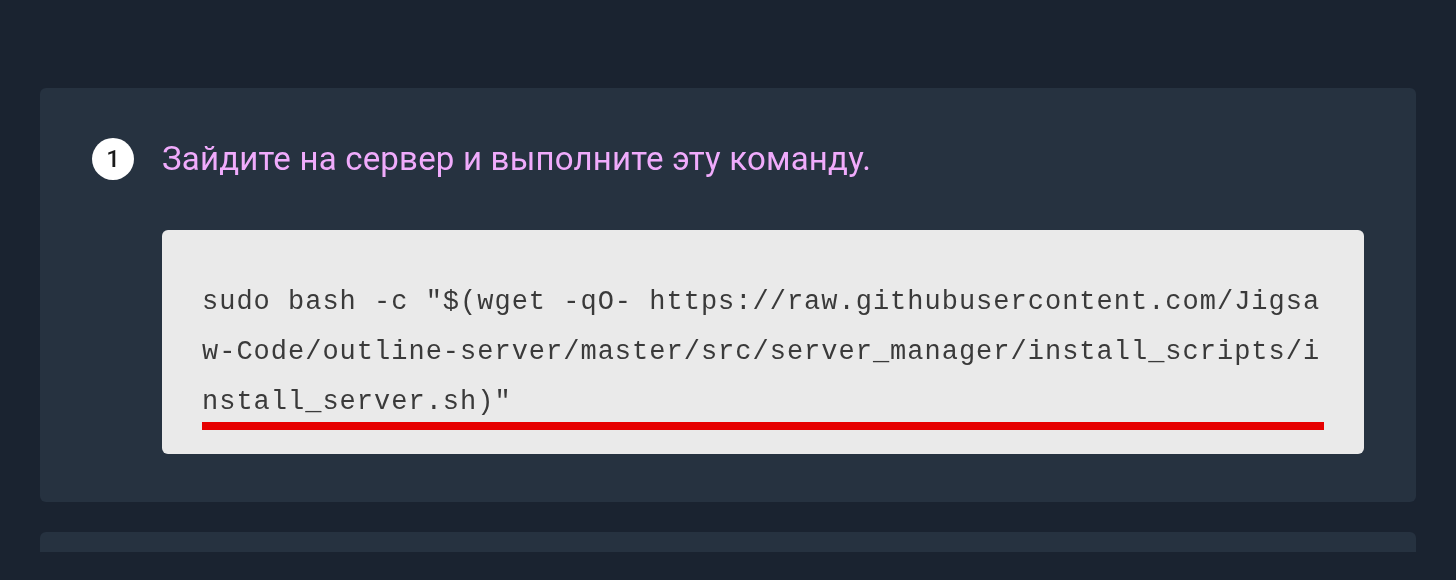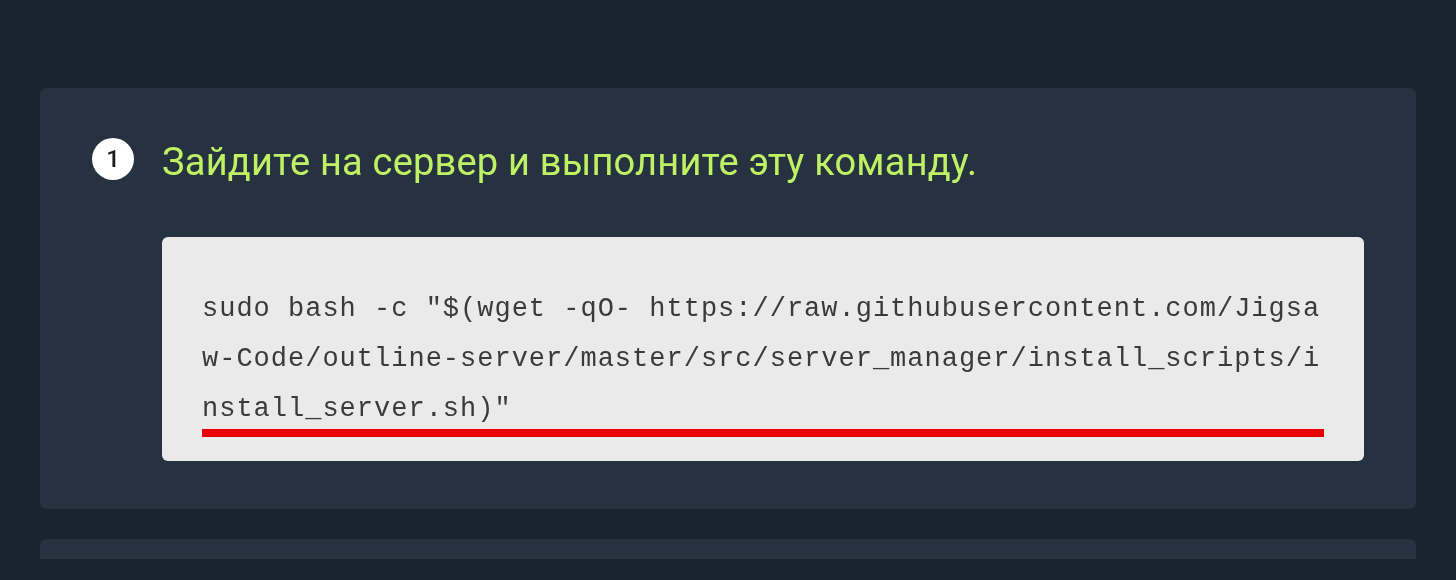--- a/index.html
+++ b/index.html
@@ -36,22 +36,22 @@
       align-items: center;
       justify-content: center;
       font-size: 24px;
       font-weight: 500;
       margin-top: 2px;
     }
     .step-content {
       flex: 1;
     }
     .step-instruction {
-      color: #bef264;
-      font-size: 38px;
+      color: #f0abfc;
+      font-size: 33px;
       font-weight: 400;
       line-height: 1.4;
       letter-spacing: 0.2px;
     }
     .code-block {
       background-color: #eaeaea;
       border-radius: 6px;
       margin-top: 48px;
       padding: 48px 40px 24px 40px;
       position: relative;

